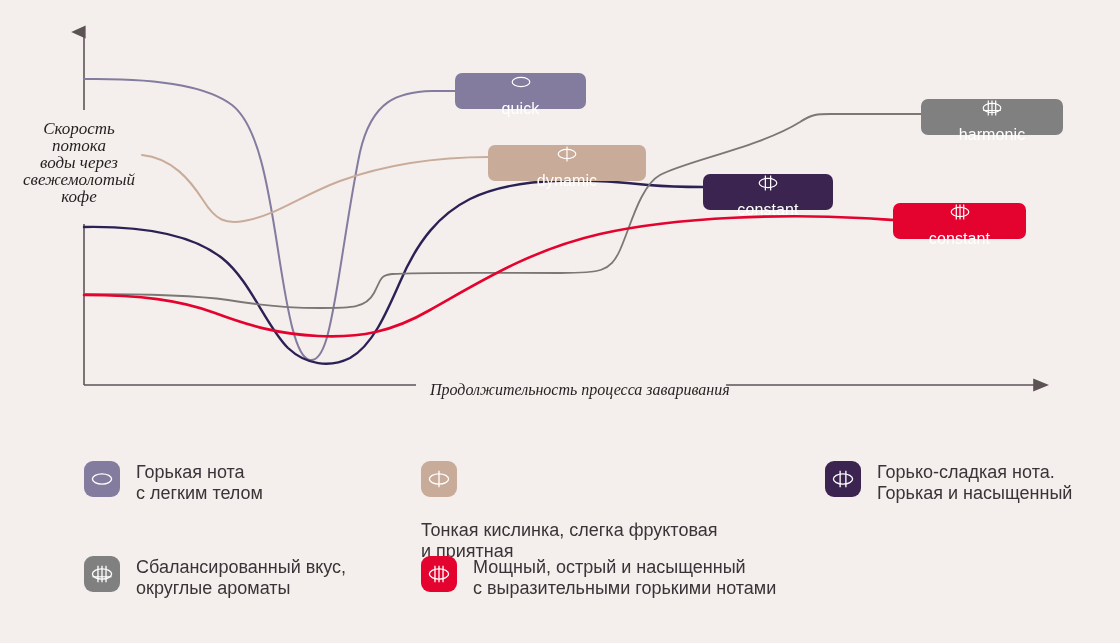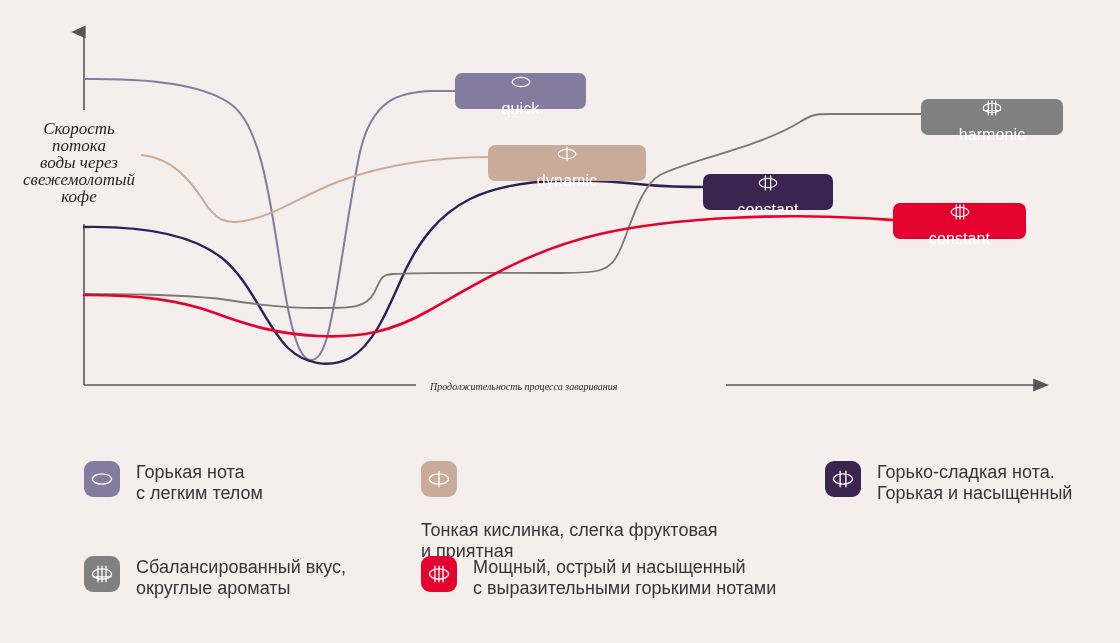--- a/index.html
+++ b/index.html
@@ -41,21 +41,21 @@
     line-height: 17px;
     color: #231f20;
     white-space: pre-line;
   }
   .x-axis-label {
     position: absolute;
     left: 430px;
     top: 381px;
     font-family: "Liberation Serif", serif;
     font-style: italic;
-    font-size: 10px;
+    font-size: 16px;
     color: #231f20;
     white-space: nowrap;
   }
 
   
   .badge {
     position: absolute;
     display: flex;
     align-items: center;
     gap: 9px;

